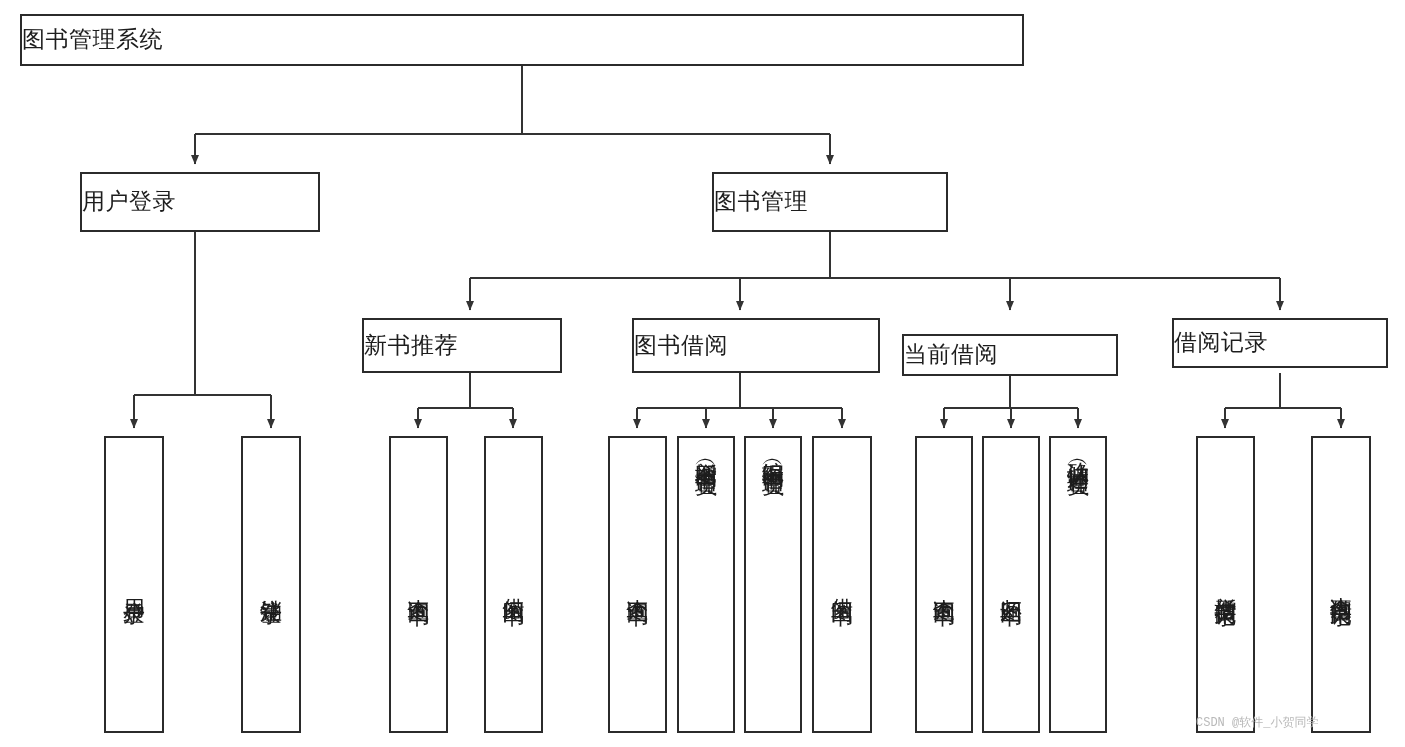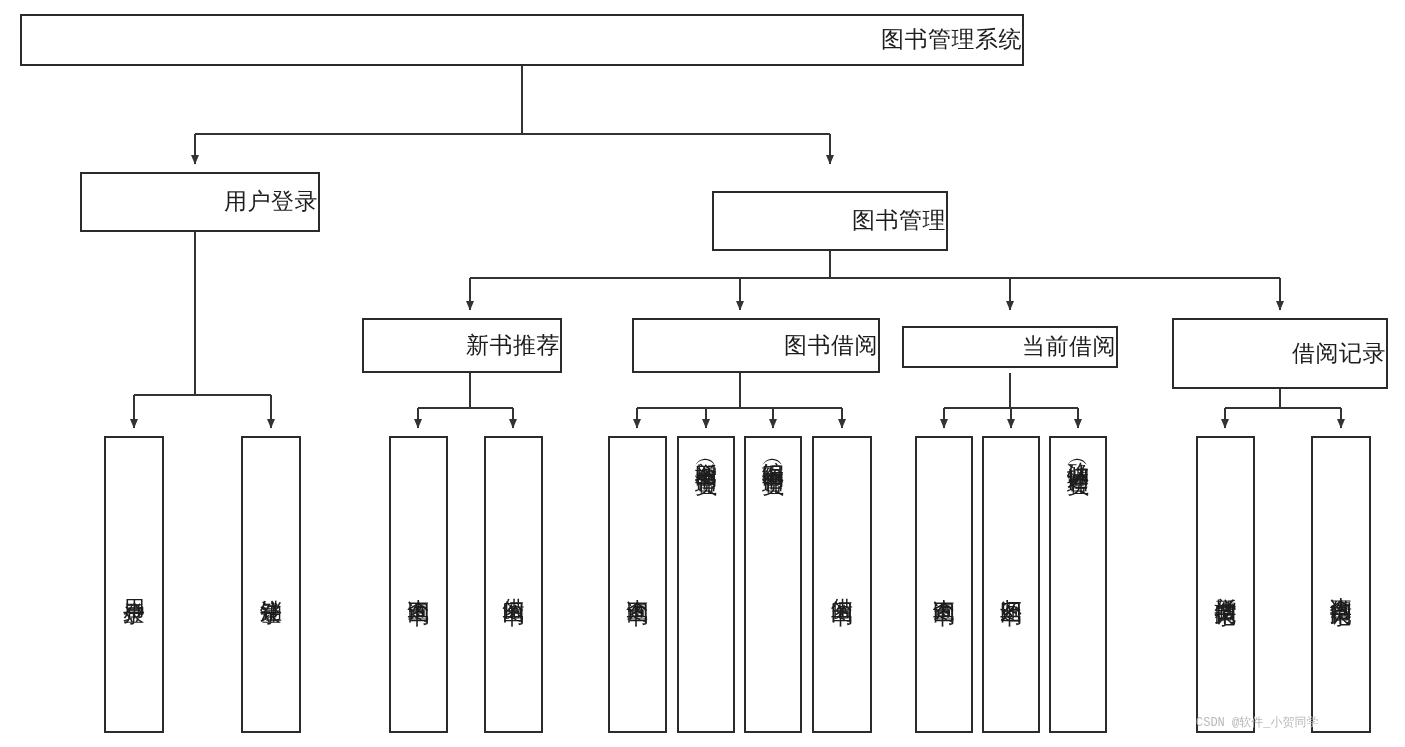--- a/index.html
+++ b/index.html
@@ -27,21 +27,21 @@
     width: 1405px;
     height: 747px;
   }
   .node {
     position: absolute;
     box-sizing: border-box;
     background: #ffffff;
     border: 2px solid #2b2b2b;
     display: flex;
     align-items: center;
-    justify-content: flex-end;
+    justify-content: flex-start;
     z-index: 2;
   }
   .node .label {
     font-size: 23px;
     color: #1d1d1d;
     line-height: 1.12;
     letter-spacing: 0.5px;
     white-space: nowrap;
     font-family: "Liberation Sans", "DejaVu Sans", sans-serif;
   }
@@ -132,34 +132,34 @@
     </g>
   </svg>
 
   <div class="node" style="left:20px; top:14px; width:1004px; height:52px;">
     <span class="label">图书管理系统</span>
   </div>
 
   <div class="node" style="left:80px; top:172px; width:240px; height:60px;">
     <span class="label">用户登录</span>
   </div>
-  <div class="node" style="left:712px; top:172px; width:236px; height:60px;margin-top:19px;">
+  <div class="node" style="left:712px; top:172px; width:236px; height:60px;">
     <span class="label">图书管理</span>
   </div>
 
   <div class="node" style="left:362px; top:318px; width:200px; height:55px;">
     <span class="label">新书推荐</span>
   </div>
   <div class="node" style="left:632px; top:318px; width:248px; height:55px;">
     <span class="label">图书借阅</span>
   </div>
-  <div class="node" style="left:902px; top:326px; width:216px; height:42px;">
+  <div class="node" style="left:902px; top:334px; width:216px; height:42px;">
     <span class="label">当前借阅</span>
   </div>
-  <div class="node" style="left:1172px; top:318px; width:216px; height:71px;">
+  <div class="node" style="left:1172px; top:318px; width:216px; height:50px;">
     <span class="label">借阅记录</span>
   </div>
 
   <div class="node leaf center-v" style="left:104px; top:436px; width:60px; height:297px;">
     <span class="label">用户登录</span>
   </div>
   <div class="node leaf center-v" style="left:241px; top:436px; width:60px; height:297px;">
     <span class="label">注销登录</span>
   </div>
 

